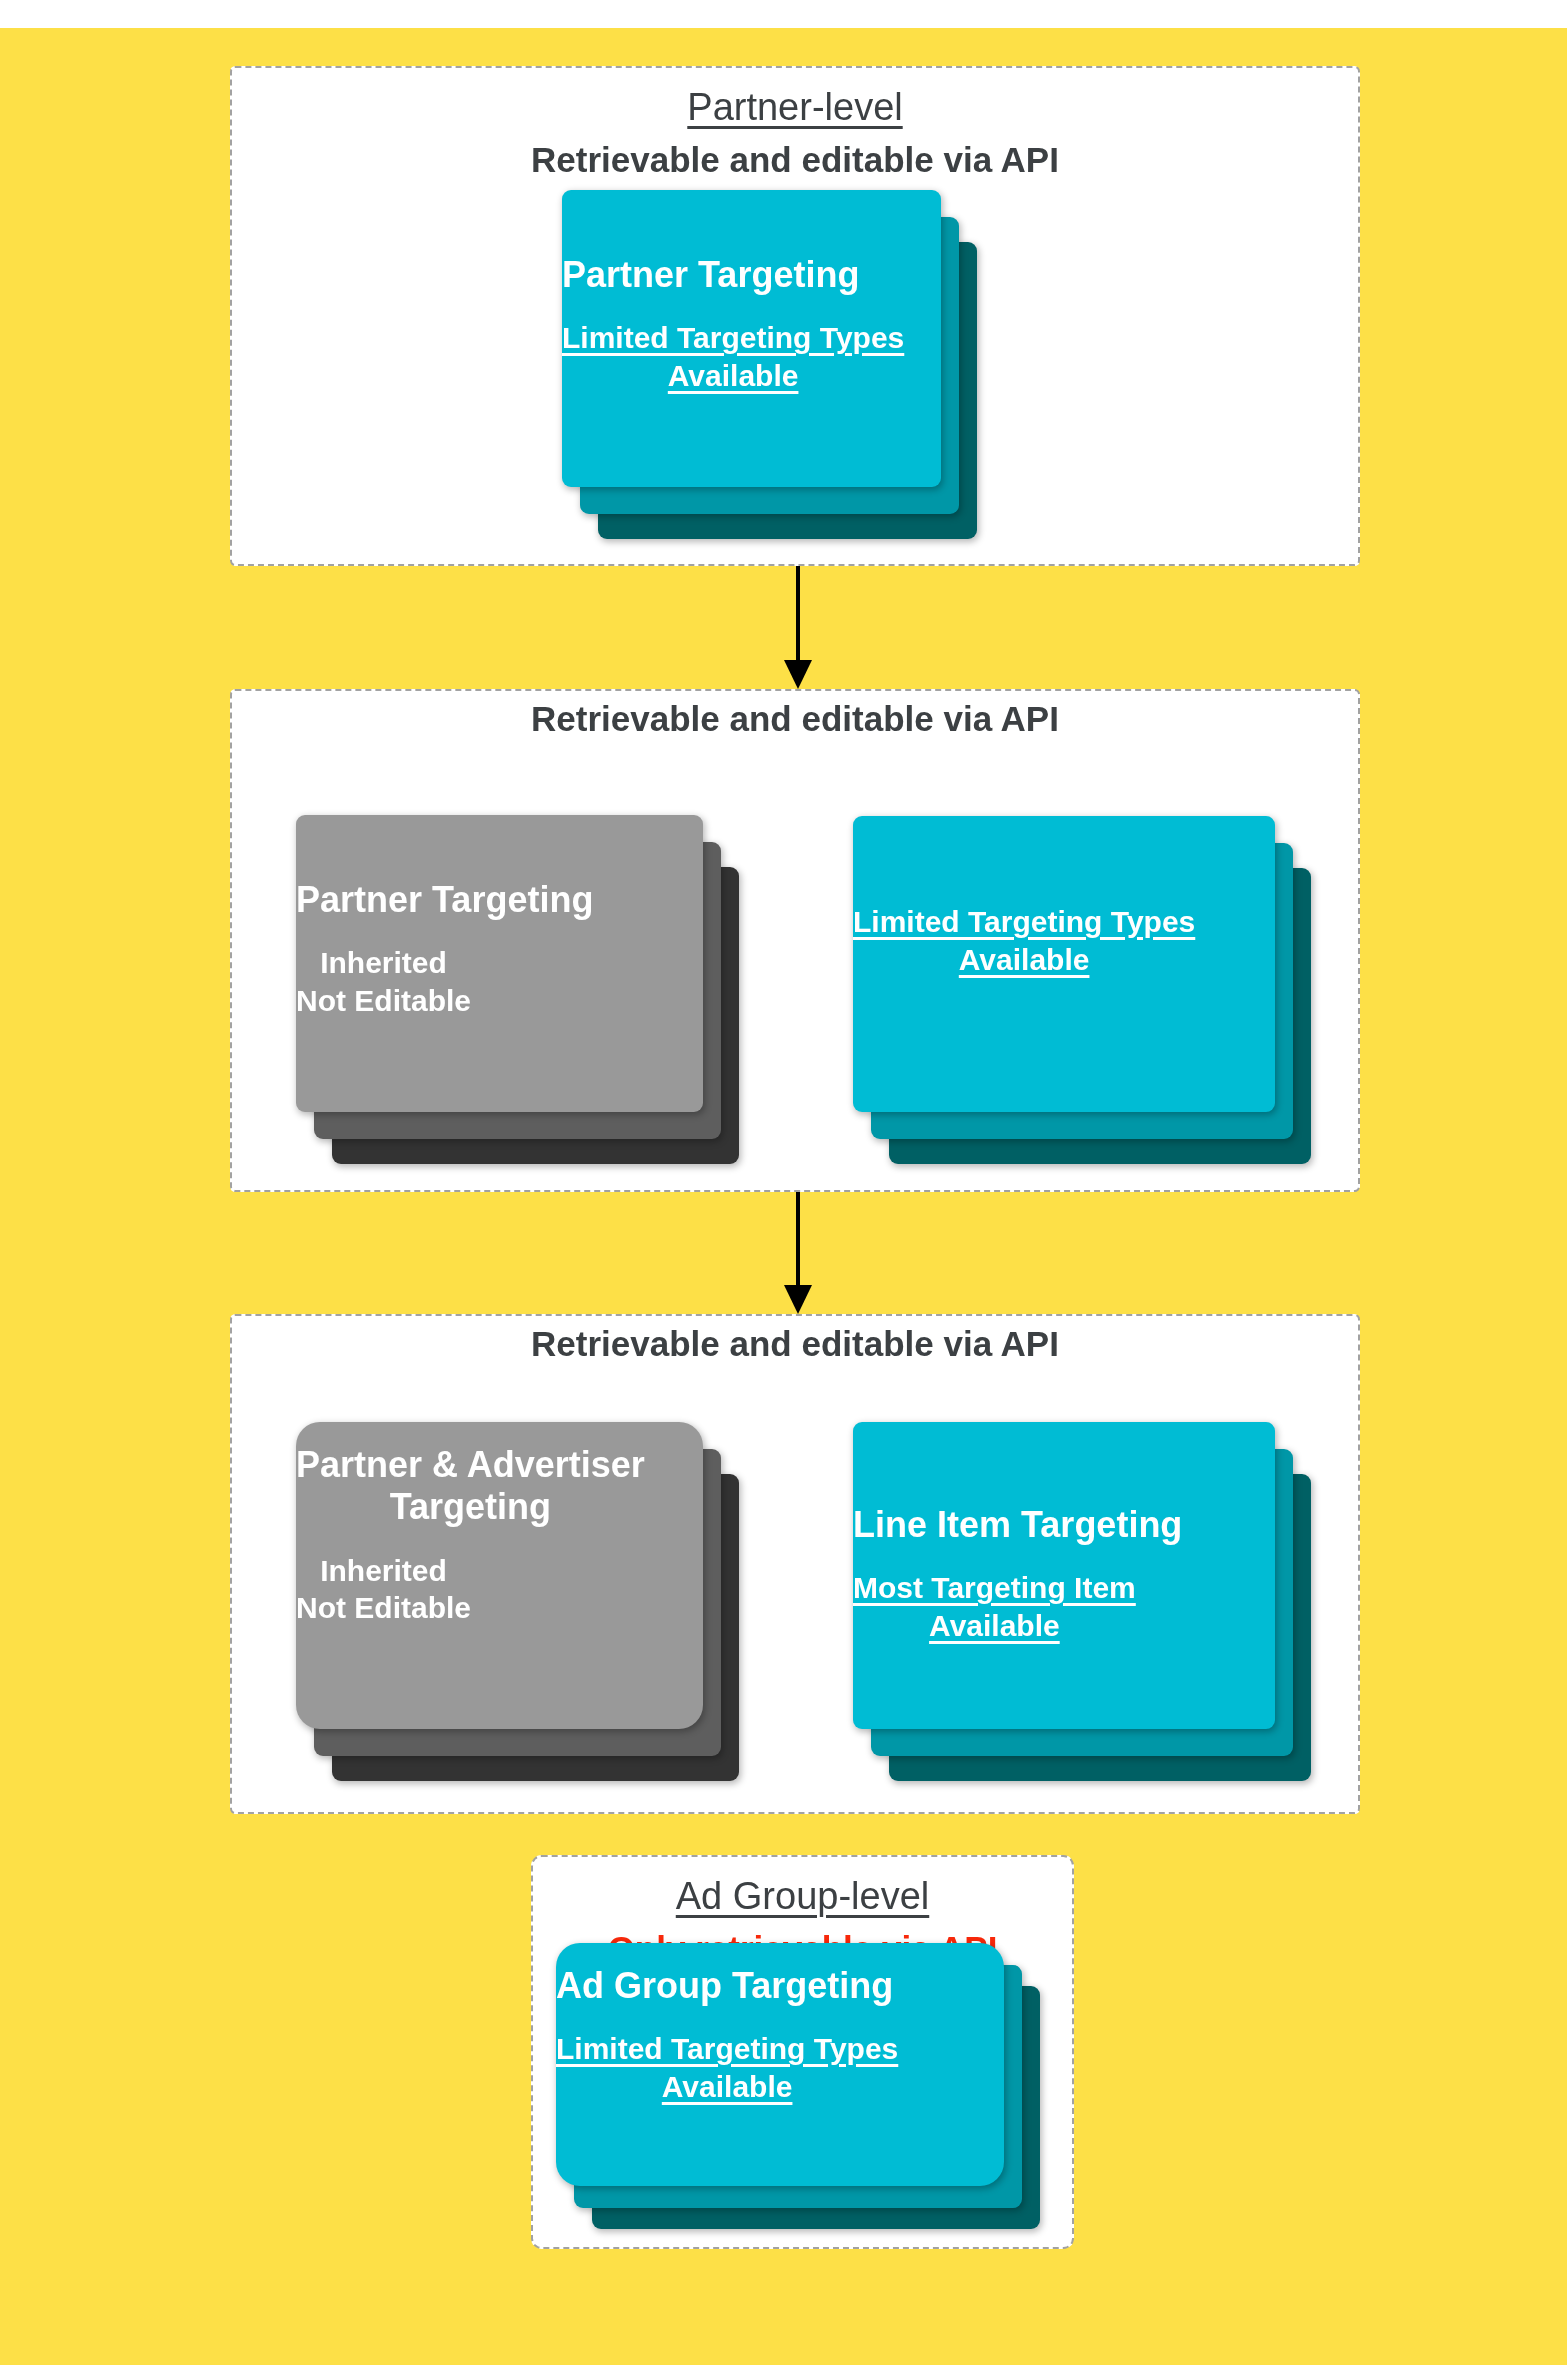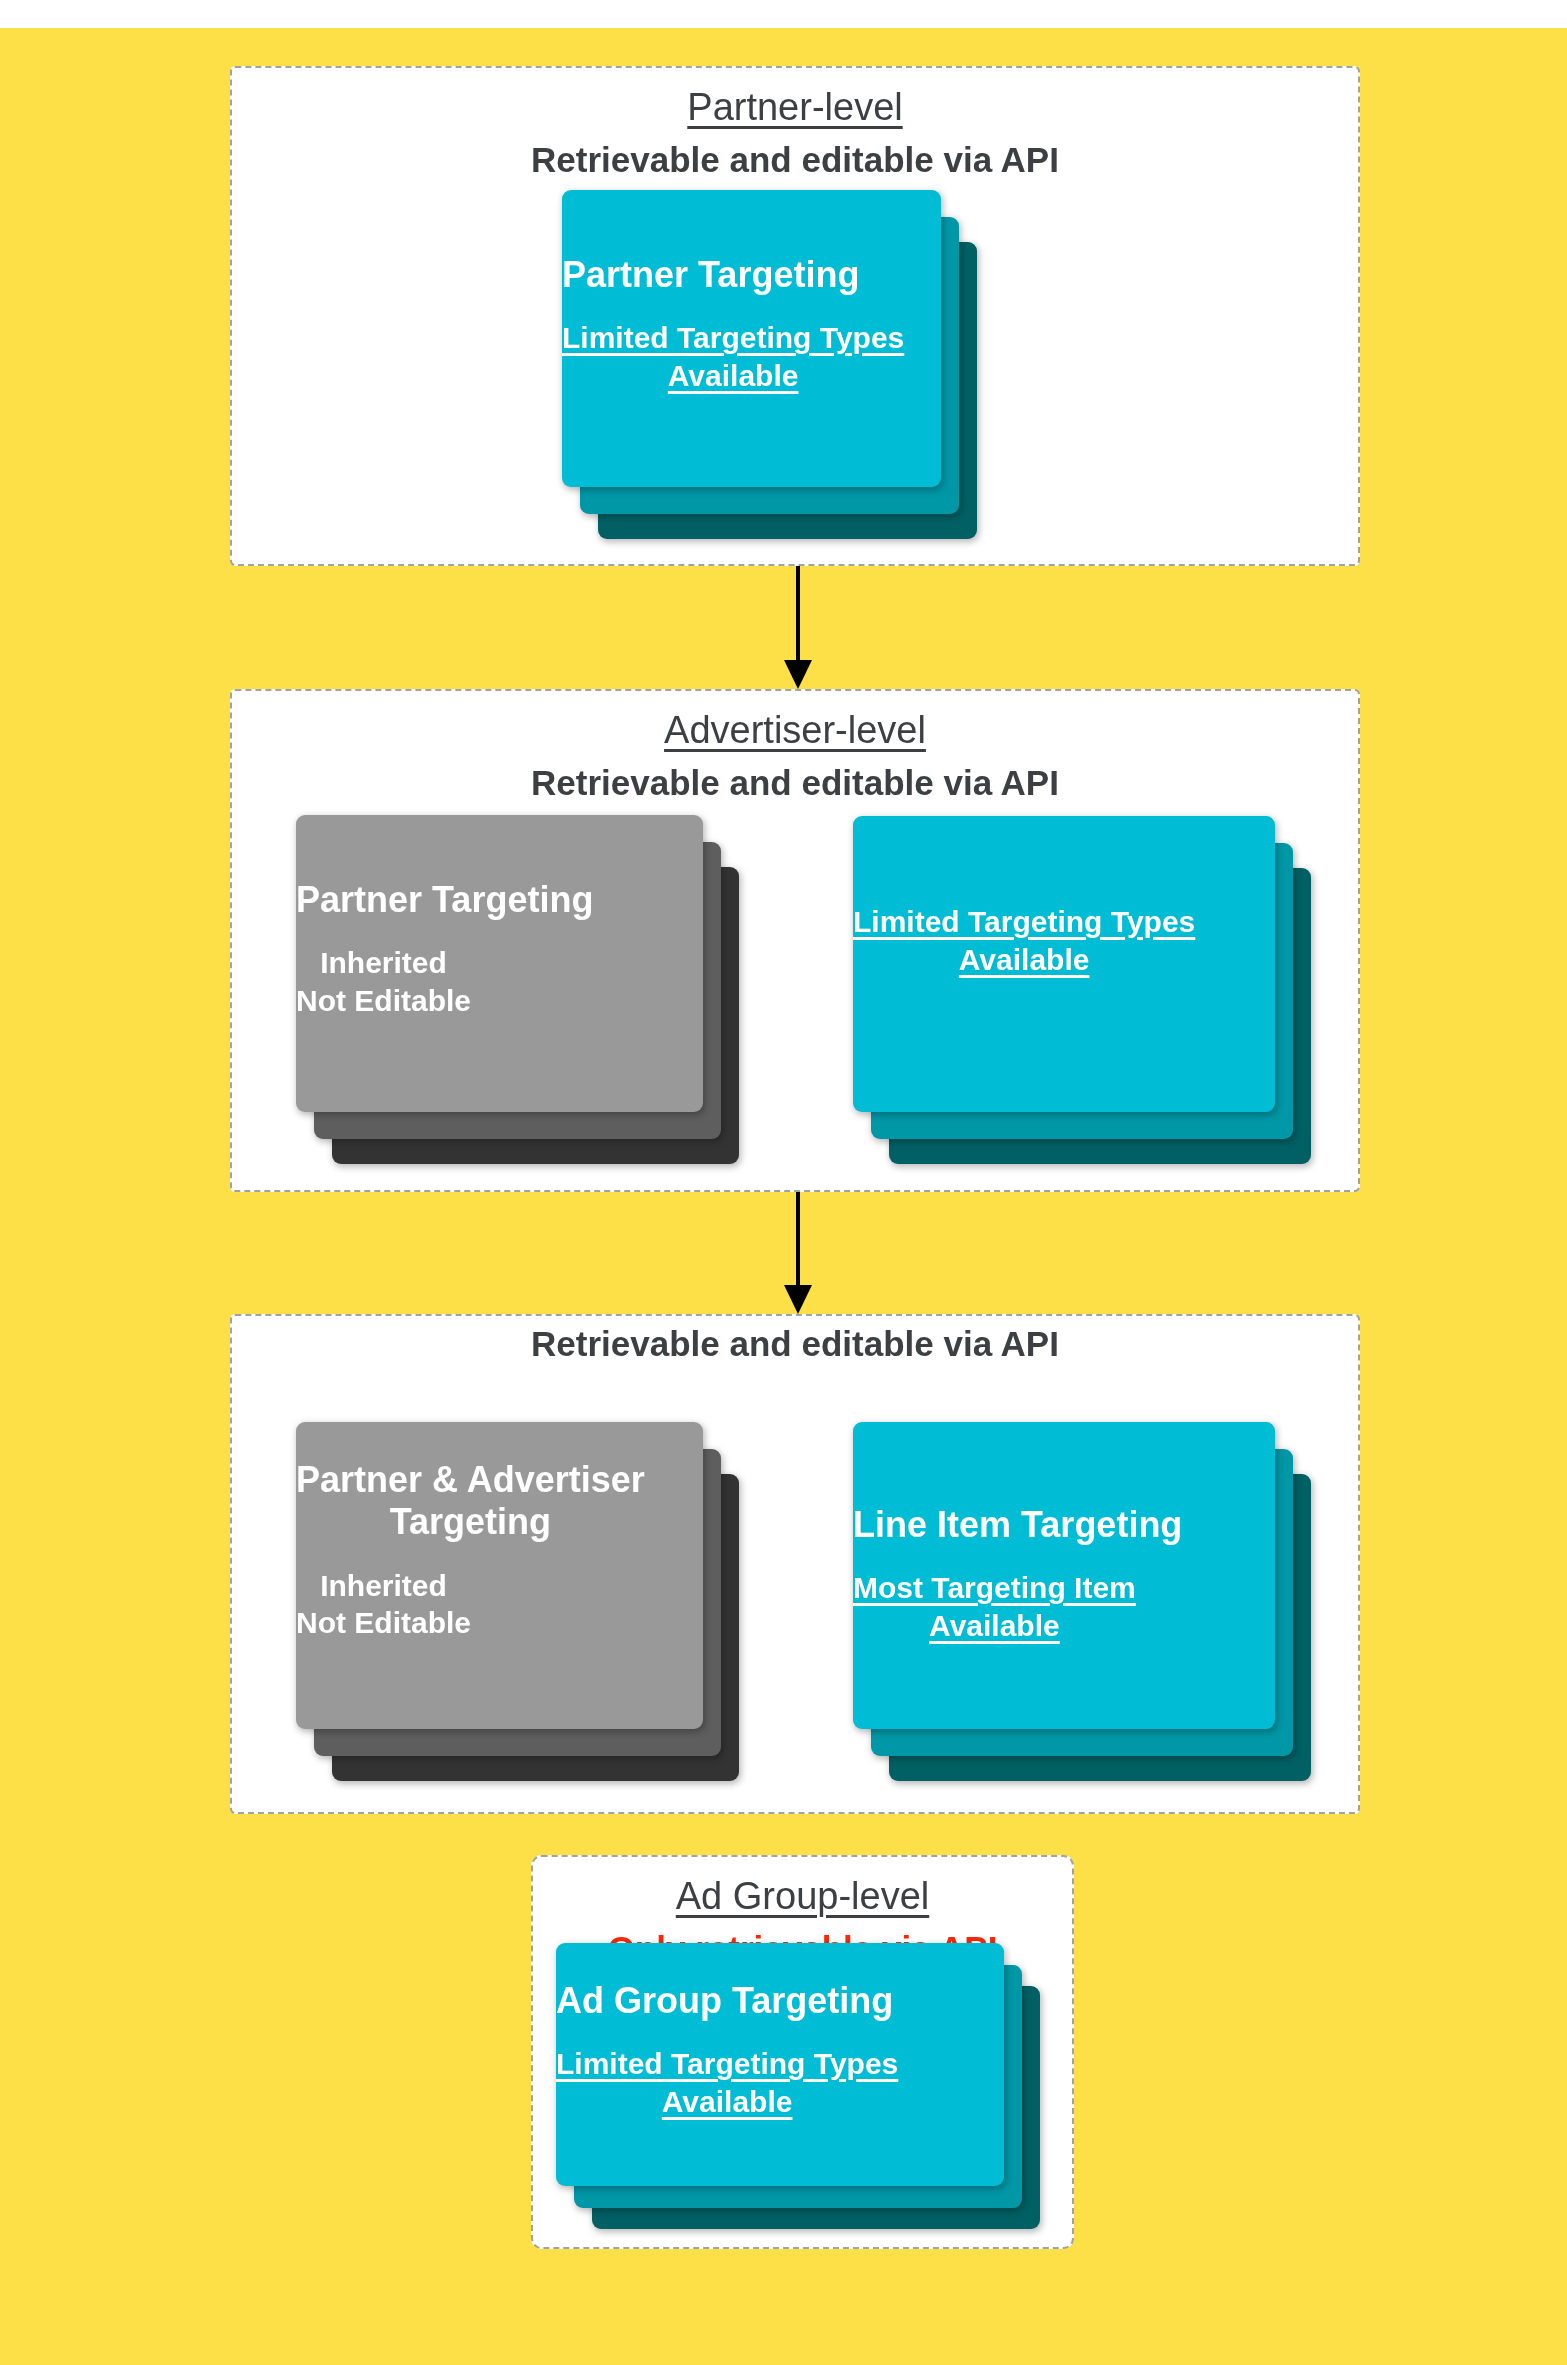--- a/index.html
+++ b/index.html
@@ -30,21 +30,21 @@
 
   #s1-stack{left:330px;top:122px;--w:379px;--h:297px;}
   #s2-stack-gray{left:64px; top:124px;--w:407px;--h:297px;}
   #s2-stack-teal{left:621px;top:125px;--w:422px;--h:296px;}
   #s3-stack-gray{left:64px; top:106px;--w:407px;--h:307px;}
   #s3-stack-teal{left:621px;top:106px;--w:422px;--h:307px;}
   #s4-stack{left:23px;top:86px;--w:448px;--h:243px;}
   #s4-stack .l2{top:22px;} #s4-stack .l3{top:43px;}
 
   .card-face{display:flex;flex-direction:column;align-items:flex-start;color:#ffffff;text-align:center;box-sizing:border-box;}
-  .pt72{padding-top:64px;} .pt60{padding-top:82px;} .pt44{padding-top:37px;}
+  .pt72{padding-top:64px;} .pt60{padding-top:82px;} .pt44{padding-top:22px;border-radius:24px;}
   .card-title{font-size:36px;font-weight:700;line-height:1.18;}
   .card-body{margin-top:23px;font-size:30px;font-weight:700;line-height:1.25;}
   .card-body--u div{text-decoration:underline;text-decoration-thickness:2.7px;text-underline-offset:5.4px;}
 
   
   .arrow{position:absolute;width:54px;display:flex;flex-direction:column;align-items:center;}
   #arrow-1{left:771px;top:538px; height:123px;}
   #arrow-2{left:771px;top:1164px;height:122px;}
   .arrow-line{width:4.5px;flex:1 1 auto;background:#000000;}
   .arrow-head{width:0;height:0;border-left:14.3px solid transparent;border-right:14.3px solid transparent;border-top:29px solid #000000;margin-top:-0.9px;}
@@ -69,21 +69,20 @@
       </div>
     </div>
   </div>
 
   <div class="arrow" id="arrow-1">
     <div class="arrow-line"></div>
     <div class="arrow-head"></div>
   </div>
 
   <div class="section" id="sec-advertiser">
-    <div class="sec-title"><span>Advertiser-level</span></div>
     <div class="sec-sub">Retrievable and editable via API</div>
     <div class="stack gray" id="s2-stack-gray">
       <div class="layer l3"></div>
       <div class="layer l2"></div>
       <div class="layer l1 card-face pt72">
         <div class="card-title">Partner Targeting</div>
         <div class="card-body">
           <div>Inherited</div>
           <div>Not Editable</div>
         </div>

